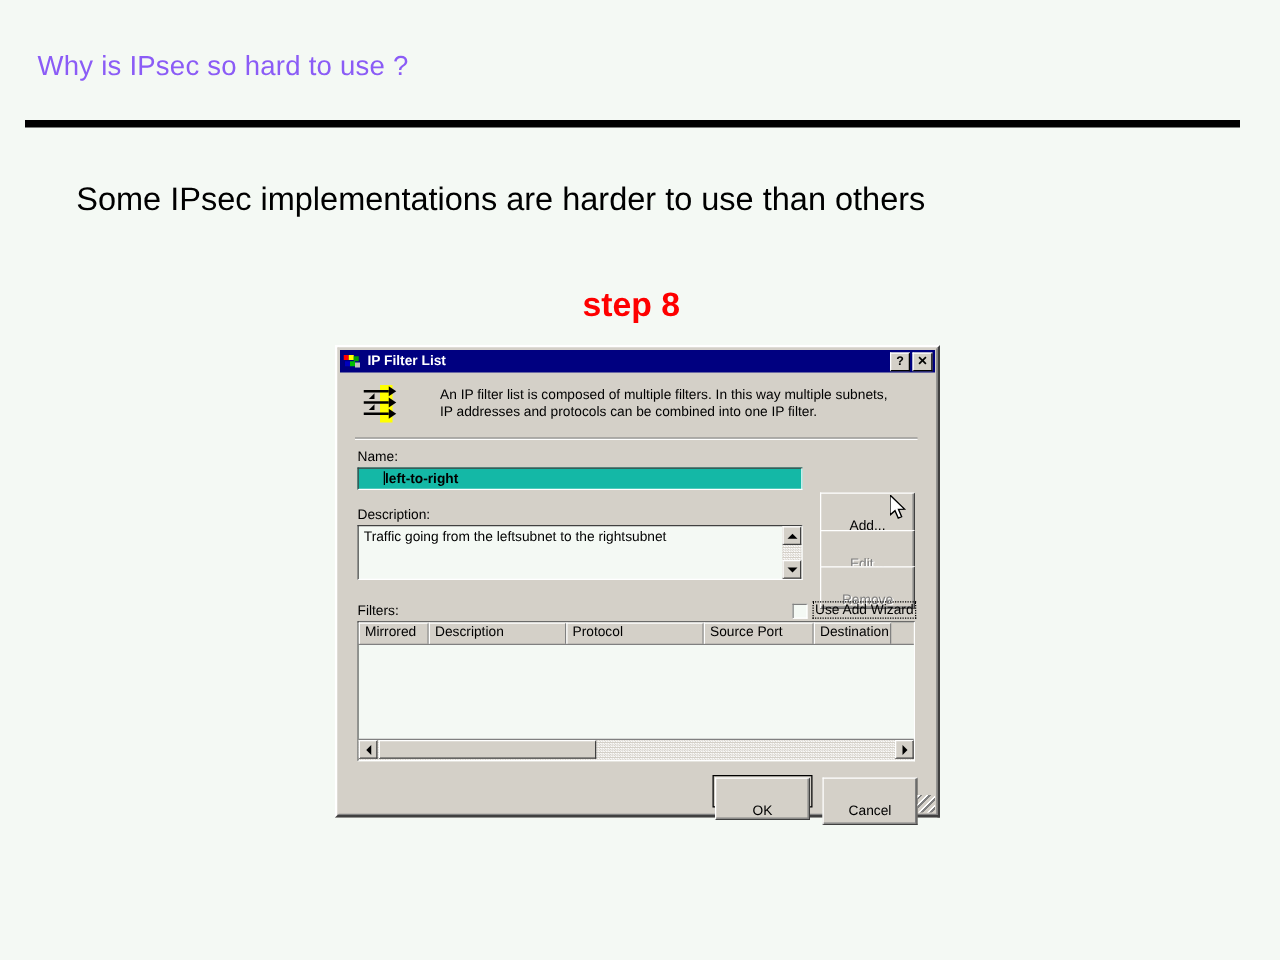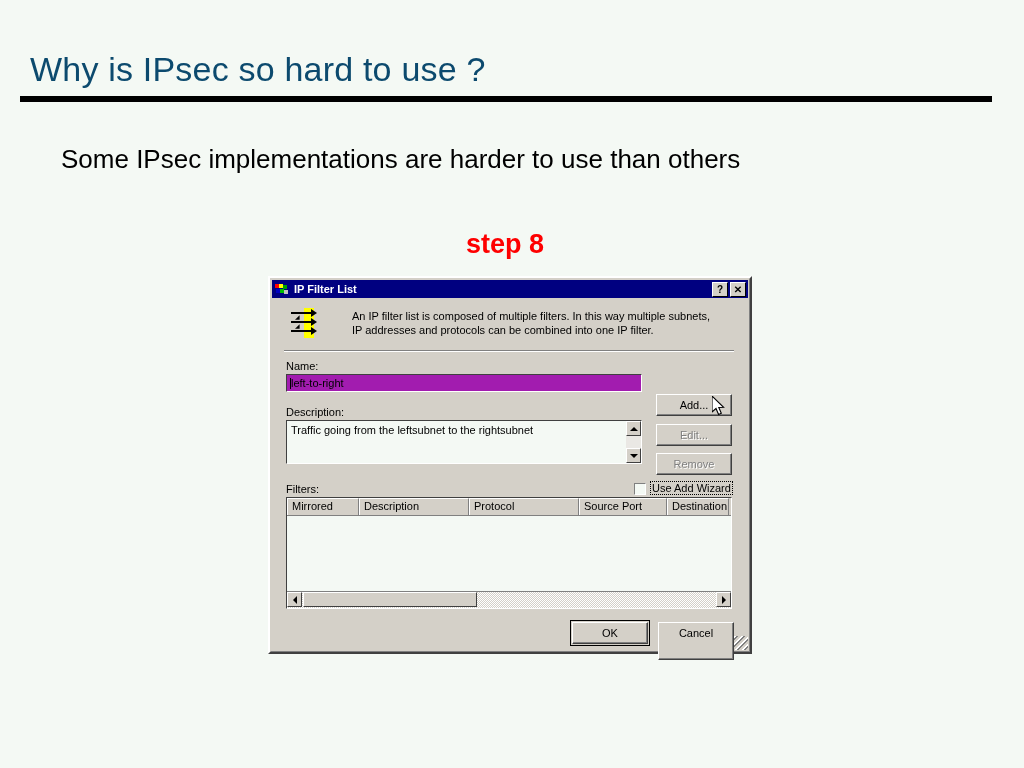--- a/index.html
+++ b/index.html
@@ -12,23 +12,23 @@
     background: #f4f9f4;
     font-family: "Liberation Sans", sans-serif;
     overflow: hidden;
     position: relative;
   }
 
   
   .slide-title {
     position: absolute;
     left: 30px;
-    top: 50px;
-    font-size: 34px;
-    color: #0c4a6e;
+    top: 40px;
+    font-size: 22px;
+    color: #8b5cf6;
     letter-spacing: 0.2px;
     white-space: nowrap;
   }
   .title-rule {
     position: absolute;
     left: 20px;
     top: 96px;
     width: 972px;
     height: 6px;
     background: #000000;
@@ -190,26 +190,27 @@
     border-left: 1px solid #404040;
     border-right: 1px solid #ffffff;
     border-bottom: 1px solid #ffffff;
     box-sizing: border-box;
   }
 
   .name-input {
     position: absolute;
     left: 16px; top: 96px;
     width: 356px; height: 18px;
-    background: #a21caf;
-    font-size: 11px;
-    color: #000000;
-    padding: 2px 0 0 3px;
+    background: #14b8a6;
+    font-size: 11px;
+    color: #000000;
+    padding: 2px 0 0 20px;
     white-space: nowrap;
     overflow: hidden;
+    font-weight: bold;
   }
   .caret {
     display: inline-block;
     width: 1px; height: 11px;
     background: #000000;
     vertical-align: -2px;
     margin-right: 0px;
   }
 
   .desc-box {
@@ -262,21 +263,21 @@
     border-top: 1px solid #ffffff;
     border-left: 1px solid #ffffff;
     border-right: 1px solid #404040;
     border-bottom: 1px solid #404040;
     box-sizing: border-box;
     font-size: 11px;
     font-family: "Liberation Sans", sans-serif;
     color: #000000;
     text-align: center;
     line-height: 20px;
-    padding: 0;
+    padding: 16px;
   }
   .btn::after {
     content: "";
     position: absolute;
     left: 0; top: 0; right: 0; bottom: 0;
     border-right: 1px solid #808080;
     border-bottom: 1px solid #808080;
     pointer-events: none;
   }
   .btn-disabled {
@@ -464,21 +465,21 @@
   <div class="btn btn-remove btn-disabled">Remove</div>
 
   <div class="lbl lbl-filters">Filters:</div>
   <div class="chk-wrap">
     <span class="chk-box"></span>
     <span class="chk-label">Use Add Wizard</span>
   </div>
 
   <div class="list-box sunken2">
     <div class="list-header">
-      <span class="col" style="width:72px;">Mirrored</span>
+      <span class="col" style="width:56px;">Mirrored</span>
       <span class="col" style="width:110px;">Description</span>
       <span class="col" style="width:110px;">Protocol</span>
       <span class="col" style="width:88px;">Source Port</span>
       <span class="col" style="width:62px;">Destination</span>
     </div>
     <div class="list-body"></div>
     <div class="hscroll">
       <span class="sb-btn" style="left:0;top:0;">
           <span class="sb-arrow arr-left"></span>
         </span>

